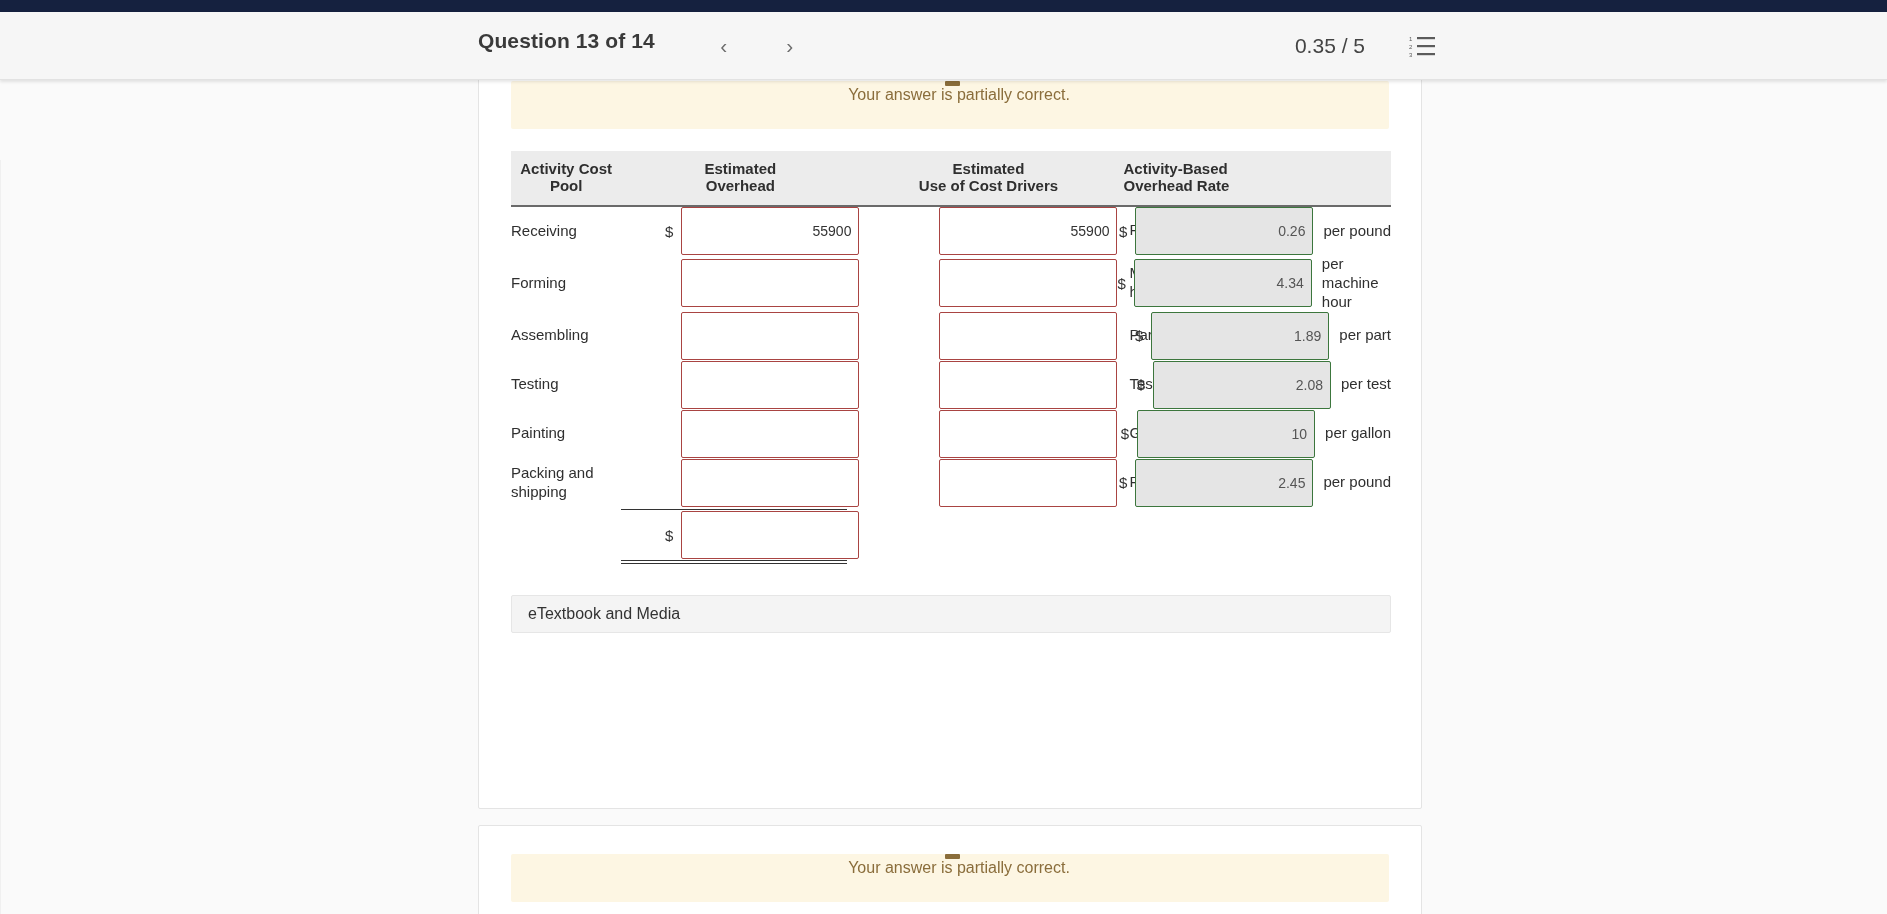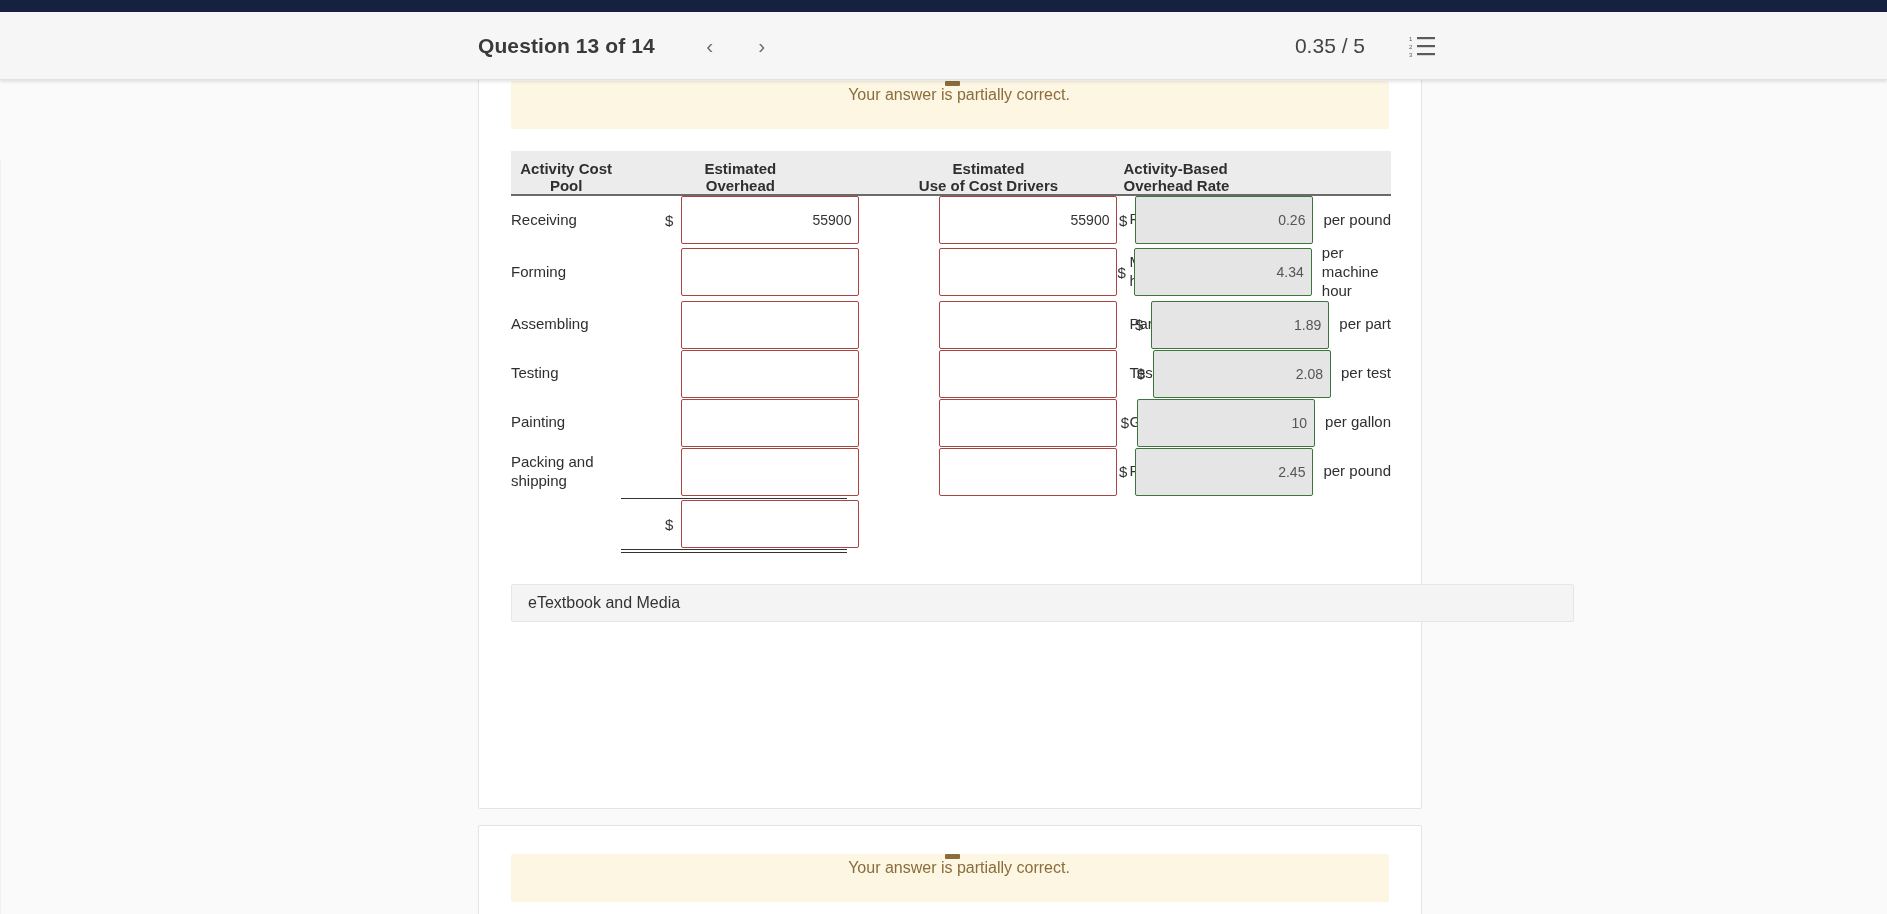--- a/index.html
+++ b/index.html
@@ -26,22 +26,23 @@
     background: #f6f6f6;
     border-bottom: 1px solid #e2e2e2;
     box-shadow: 0 2px 3px rgba(0,0,0,0.10);
     display: flex;
     align-items: center;
     position: relative;
     z-index: 5;
   }
   .hdr-left {
     display: flex;
-    align-items: center;
+    align-items: flex-start;
     margin-left: 478px;
+    gap: 14px;
   }
   .qtitle {
     font-size: 21px;
     font-weight: bold;
     color: #3a3a3a;
     letter-spacing: 0.1px;
   }
   .navbtn {
     width: 34px; height: 34px;
     display: flex; align-items: center; justify-content: center;
@@ -136,21 +137,21 @@
     margin-top: 22px;
     border-collapse: collapse;
     table-layout: fixed;
     width: 880px;
   }
   .abc-table th {
     background: #ececec;
     font-size: 15px;
     font-weight: bold;
     color: #2f2f2f;
-    padding: 9px 6px 0 6px;
+    padding: 9px 6px 11px 6px;
     vertical-align: bottom;
     border-bottom: 2px solid #6a6a6a;
   }
   .abc-table th.h-pool   { width: 100px; text-align: center; }
   .abc-table th.h-oh     { width: 216px; text-align: center; }
   .abc-table th.h-drv    { width: 234px; text-align: center; }
   .abc-table th.h-rate   { width: 248px; text-align: left; }
   .abc-table th.h-gap    { width: 0px; padding: 0; background: #ececec; border-bottom: none;}
   .hdr-l1 { display: block; }
   .hdr-l2 { display: block; }
@@ -225,21 +226,21 @@
     margin-top: 30px;
     height: 38px;
     background: #f4f4f4;
     border: 1px solid #e6e6e6;
     border-radius: 2px;
     display: flex;
     align-items: center;
     padding-left: 16px;
     font-size: 16px;
     color: #333;
-    width: 1063px;
+    width: 880px;
     cursor: pointer;
   }
 
   
   .page-edge-left {
     position: absolute; top: 80px; left: 0; width: 1px; height: 834px;
     background: #f0f0f0;
   }
 </style>
 </head>

